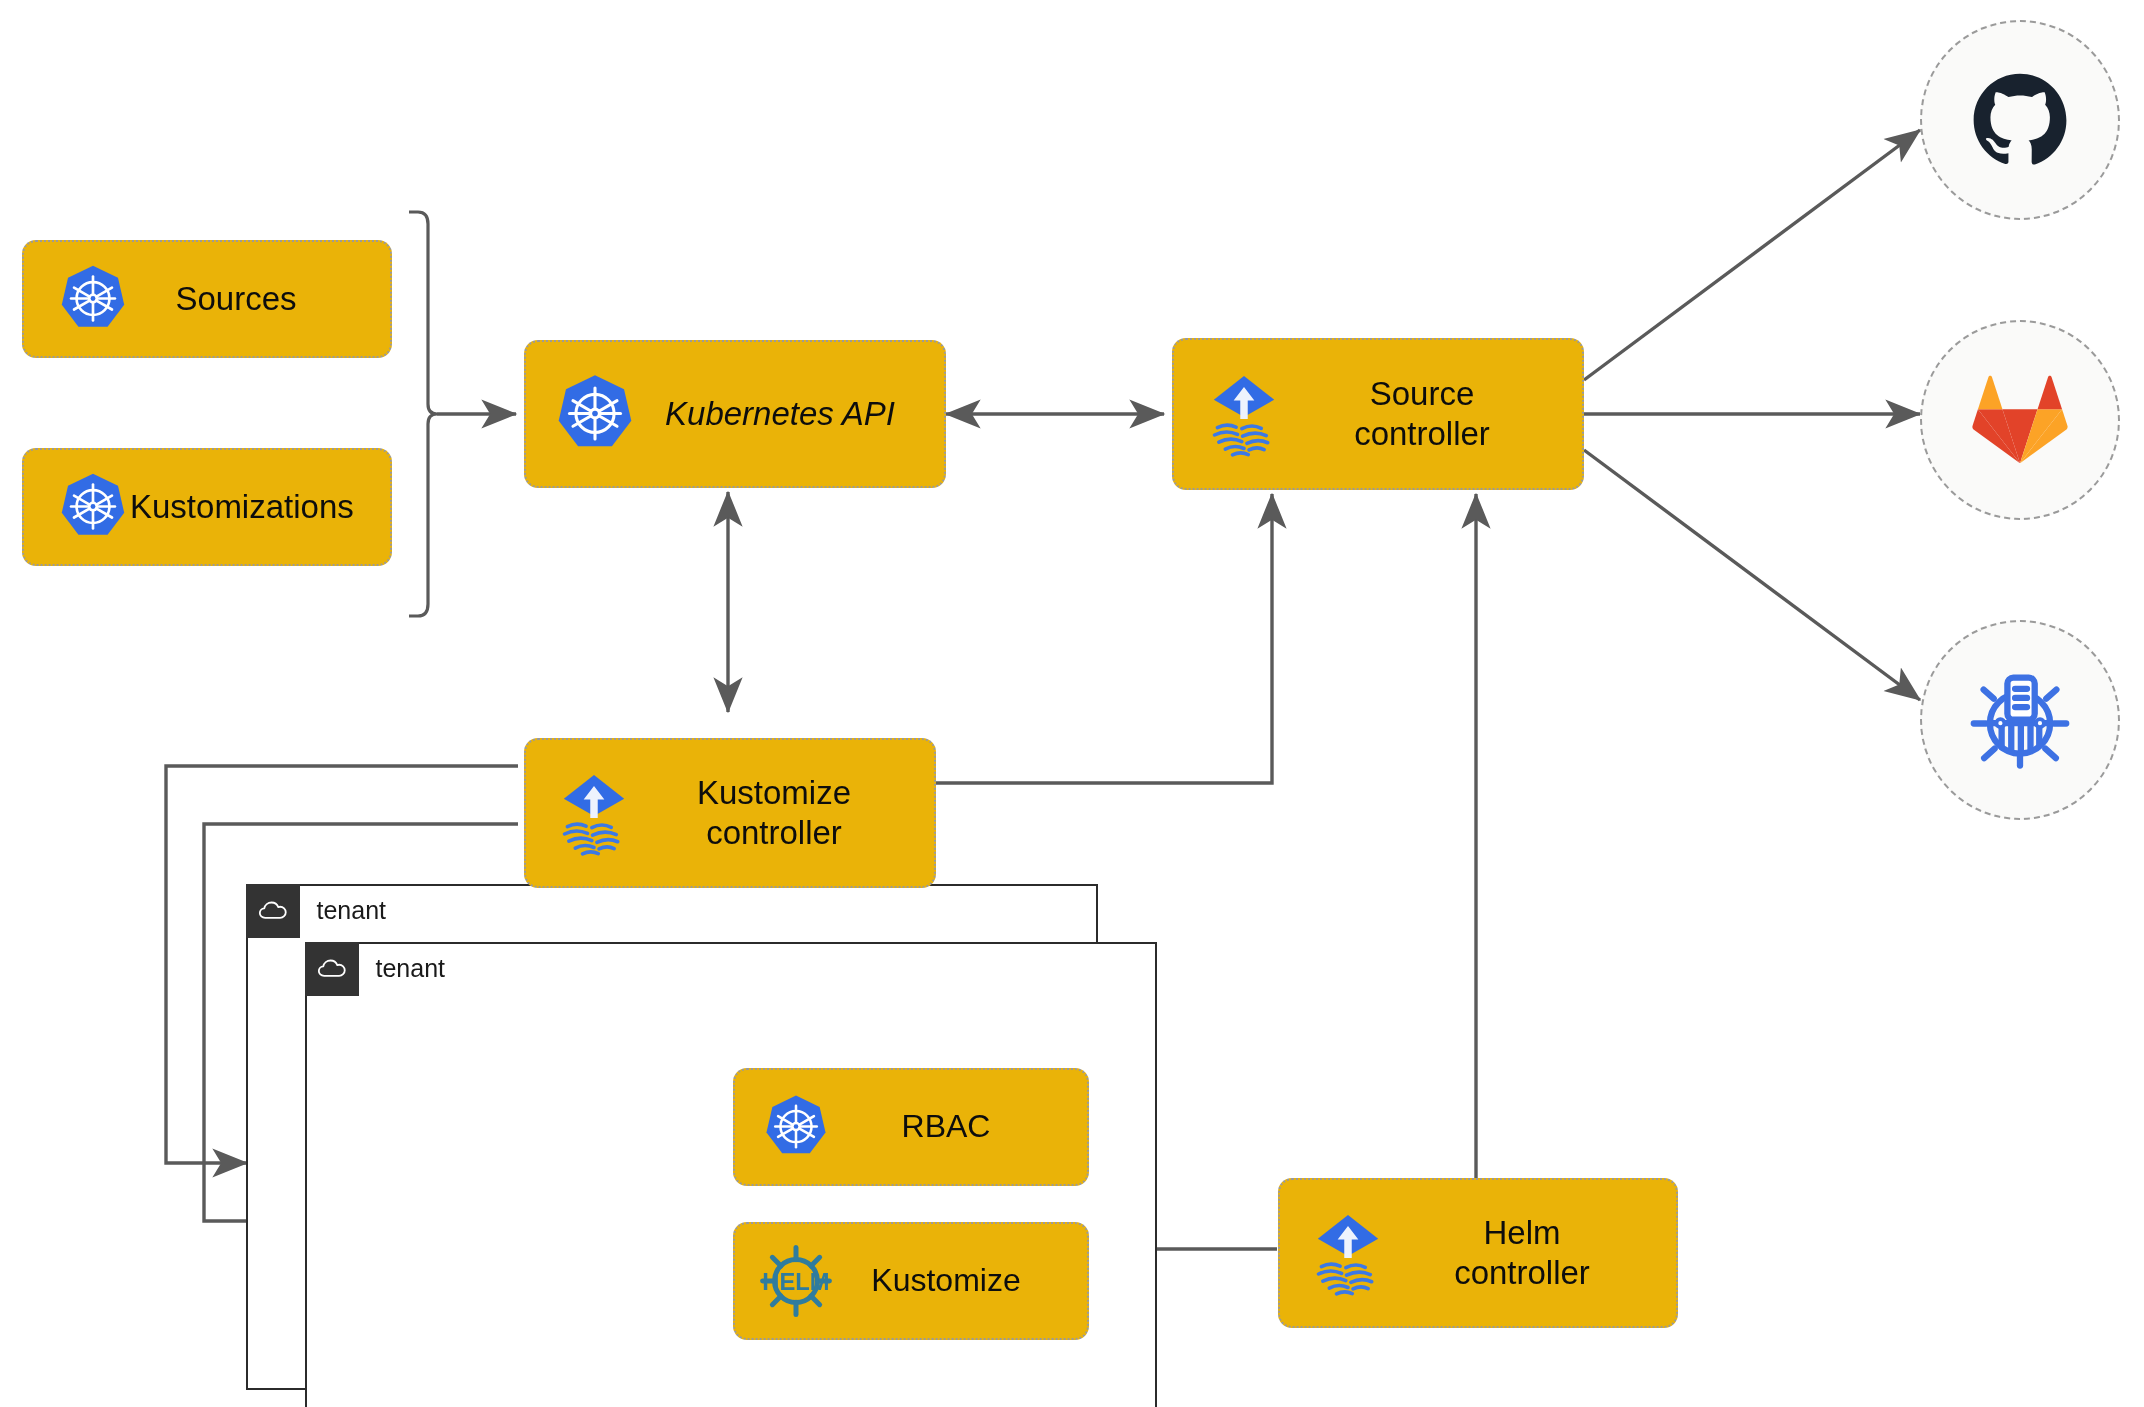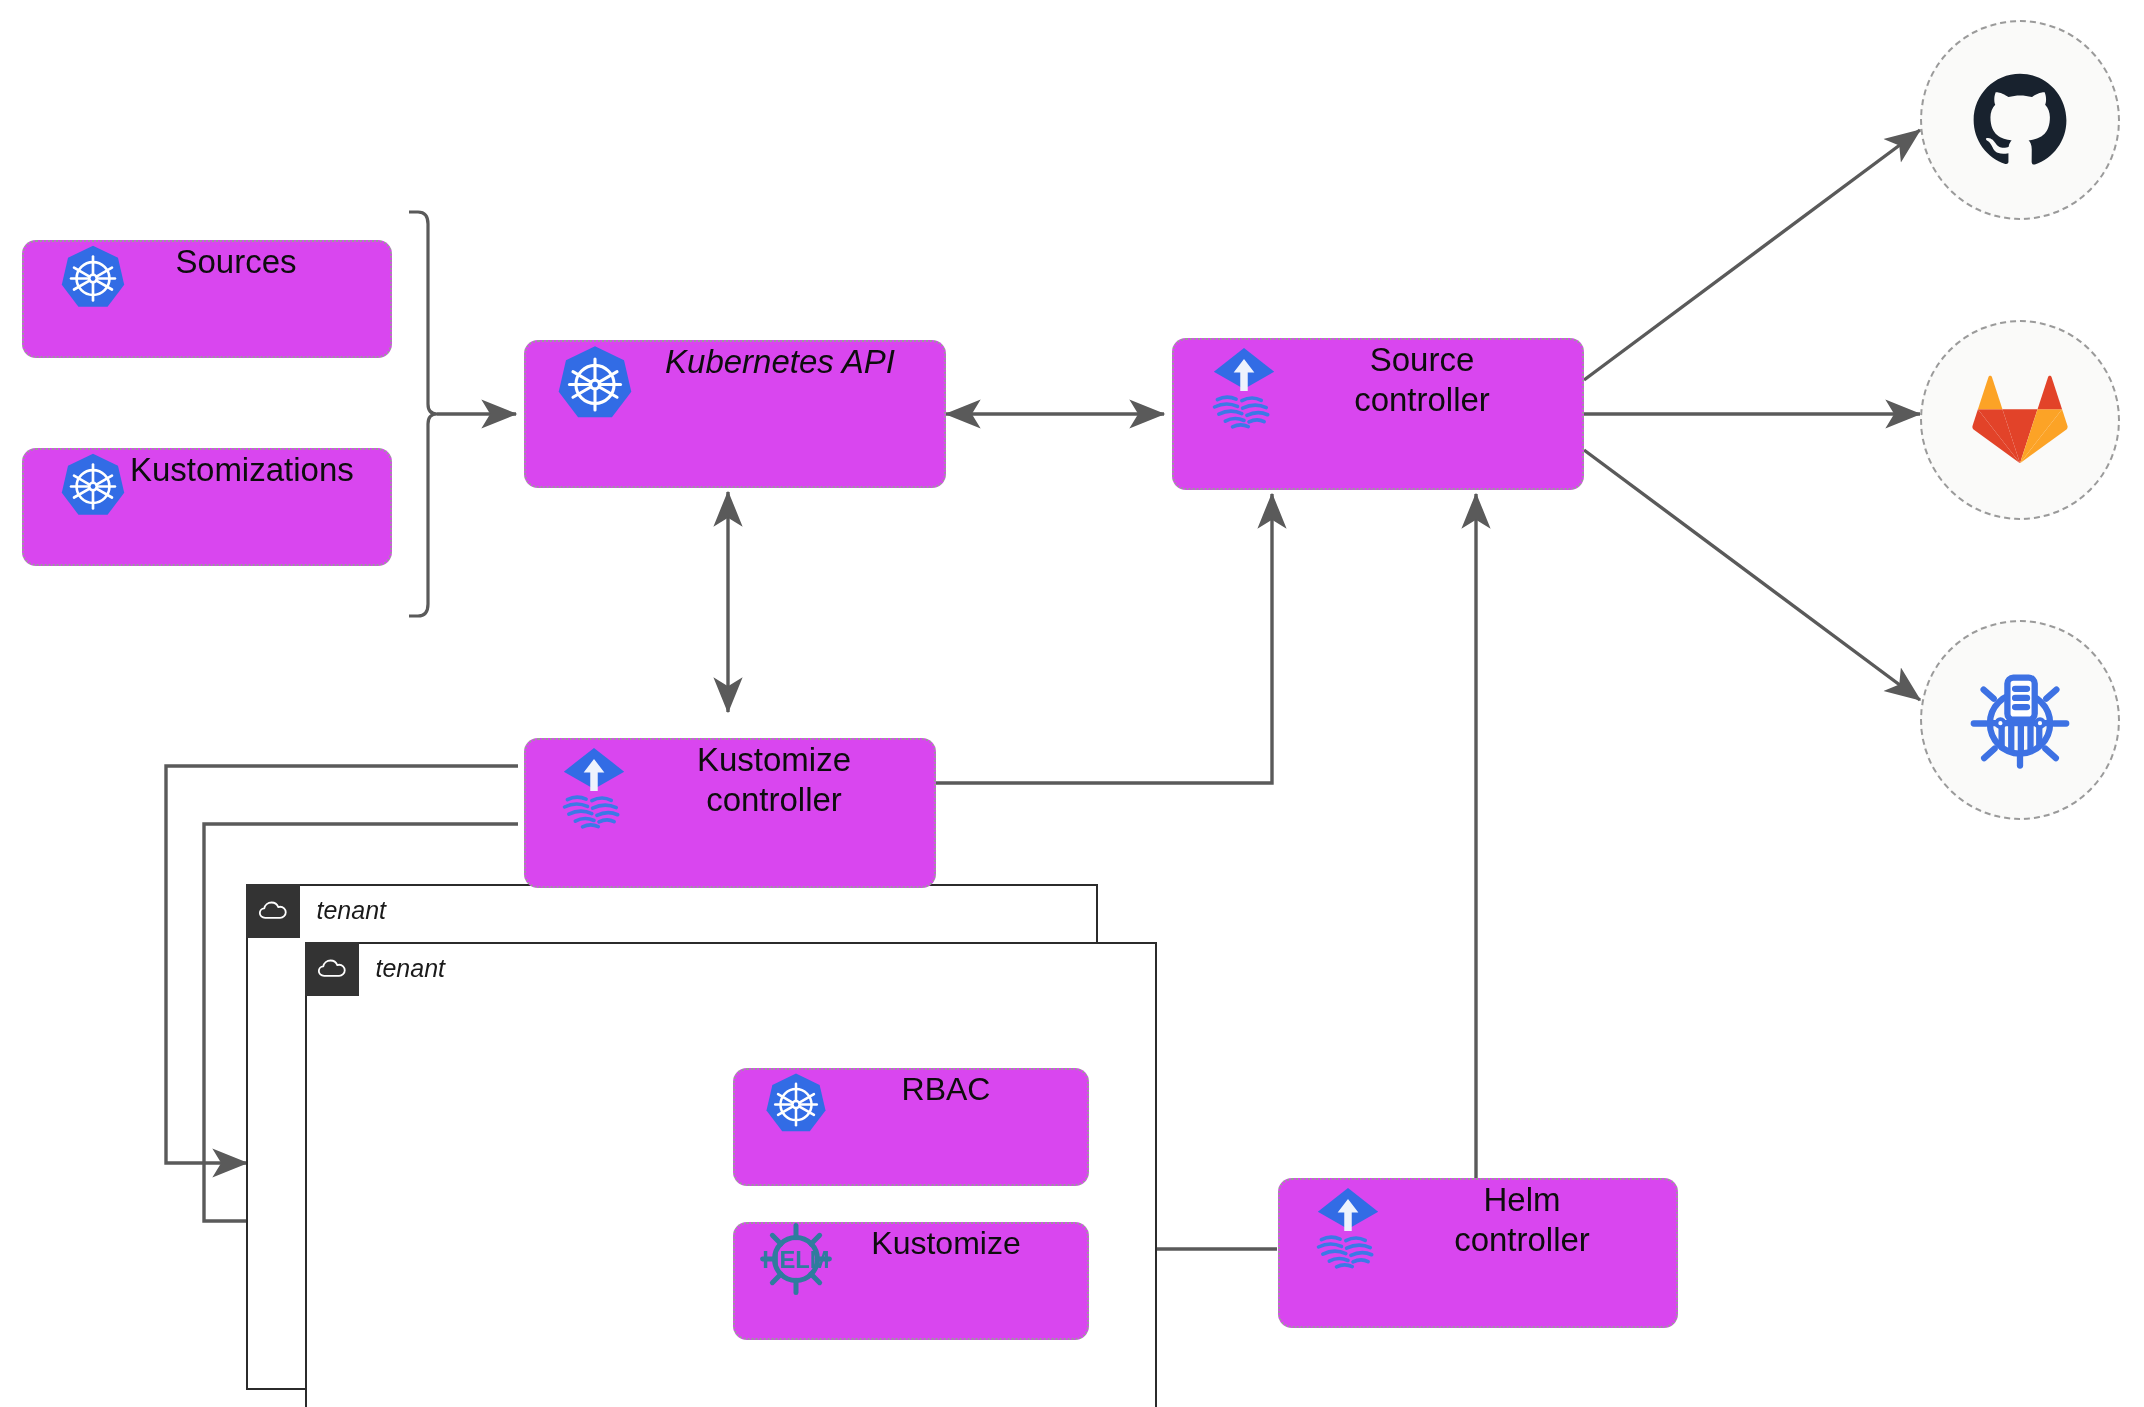--- a/index.html
+++ b/index.html
@@ -24,24 +24,25 @@
     left: 0; top: 0;
     width: 2144px;
     height: 1407px;
     pointer-events: none;
   }
 
   
   .node {
     position: absolute;
     box-sizing: border-box;
-    background: #d946ef;
+    background: #eab308;
     border: 2.5px dotted #9a9a9a;
     border-radius: 14px;
     display: flex;
+    align-items: center;
     z-index: 4;
   }
   .node .ico {
     flex: 0 0 auto;
     display: flex;
     align-items: center;
     justify-content: center;
   }
   .node .lbl {
     flex: 1 1 auto;
@@ -66,21 +67,20 @@
     background: #ffffff;
     border: 2.5px solid #2b2b2b;
   }
   .tenant-bar {
     position: absolute;
     left: -2.5px;
     top: -2.5px;
     height: 54px;
     display: flex;
     align-items: center;
-    font-style: italic;
   }
   .tenant-chip {
     width: 54px;
     height: 54px;
     background: #333333;
     display: flex;
     align-items: center;
     justify-content: center;
     flex: 0 0 auto;
   }

